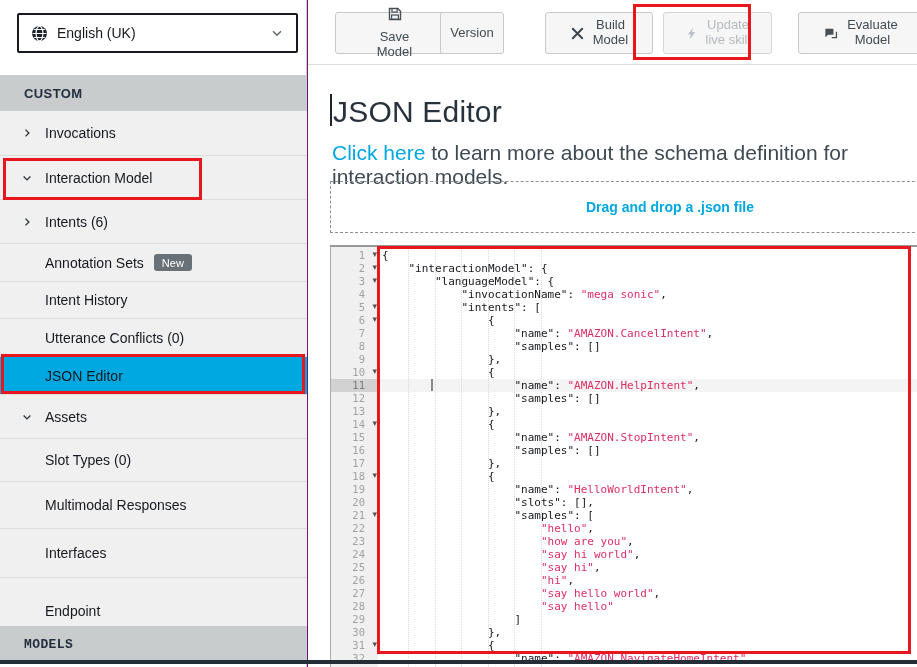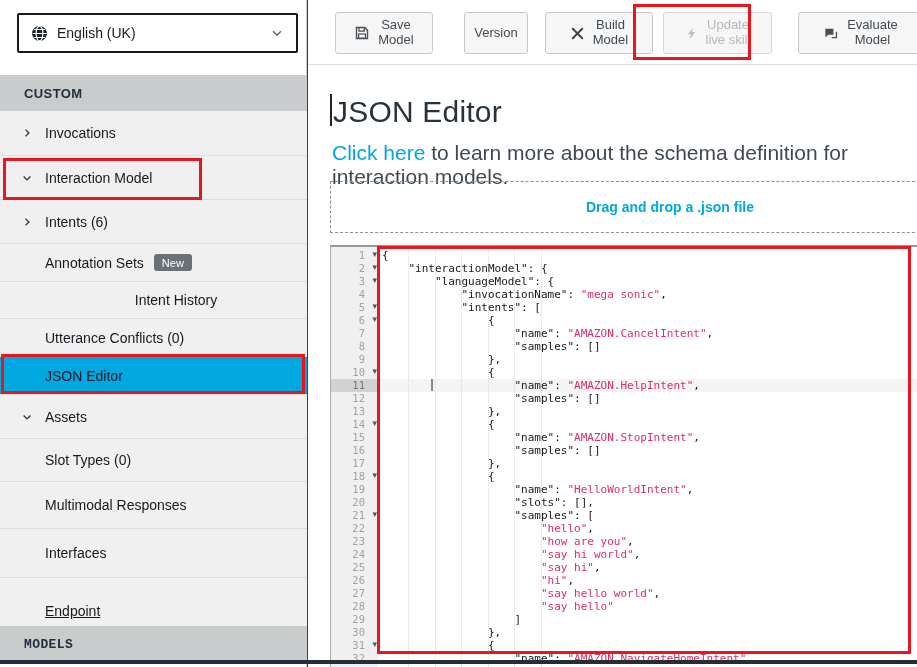--- a/index.html
+++ b/index.html
@@ -131,21 +131,21 @@
             <svg width="12" height="12" viewBox="0 0 16 16">
               <path d="M6 3.5 L10.5 8 L6 12.5" stroke="#2d3640" stroke-width="1.8" fill="none"></path>
             </svg>
           </span>
           <span>Intents (6)</span>
         </div>
         <div class="side-item" style="height: 38px;">
           <span>Annotation Sets</span>
           <span class="badge">New</span>
         </div>
-        <div class="side-item" style="height: 37px; justify-content: center;">
+        <div class="side-item" style="height: 37px;">
           <span>Intent History</span>
         </div>
         <div class="side-item" style="height: 38px;">
           <span>Utterance Conflicts (0)</span>
         </div>
         <div class="side-item active" style="height: 38px;">
           <span>JSON Editor</span>
         </div>
         <div class="side-item" style="height: 44px; text-align: center;">
           <span class="chev">
@@ -157,43 +157,43 @@
         </div>
         <div class="side-item" style="height: 43px;">
           <span>Slot Types (0)</span>
         </div>
         <div class="side-item" style="height: 47px;">
           <span>Multimodal Responses</span>
         </div>
         <div class="side-item" style="height: 49px;">
           <span>Interfaces</span>
         </div>
-        <div class="side-item" style="height: 67px; text-decoration: underline;">
+        <div class="side-item" style="height: 67px;">
           <span>Endpoint</span>
         </div>
       </nav>
     <div class="section-header" id="models-header">
       <span>MODELS</span>
     </div>
   </aside>
 
   <main class="main">
     <div id="toolbar">
-        <button class="tbtn" style="left: 27px; width: 98px;">
+        <button class="tbtn" style="left: 27px; width: 119px; flex-direction: column;">
           <span>
             <svg width="16" height="16" viewBox="0 0 16 16">
               <path d="M2.5 2.5 h8.3 l2.7 2.7 v8.3 h-11 z" fill="none" stroke="#474f57" stroke-width="1.4"></path>
               <path d="M5 2.8 v3.4 h5.2 v-3.4" fill="none" stroke="#474f57" stroke-width="1.2"></path>
               <rect x="4.6" y="9" width="6.8" height="4.3" fill="none" stroke="#474f57" stroke-width="1.2"></rect>
             </svg>
           </span>
           <span class="txt">Save
 Model</span>
         </button>
-        <button class="tbtn" style="left: 156px; width: 64px;">
+        <button class="tbtn" style="left: 132px; width: 64px;">
           <span class="txt">Version</span>
         </button>
         <button class="tbtn" style="left: 237px; width: 108px;">
           <span>
             <svg width="15" height="15" viewBox="0 0 16 16">
               <path d="M3 3 L13 13 M13 3 L3 13" stroke="#3c444c" stroke-width="2.1" stroke-linecap="round"></path>
               <path d="M2.2 2.2 l2 .4 -1.6 1.6 z" fill="#3c444c"></path>
             </svg>
           </span>
           <span class="txt">Build

